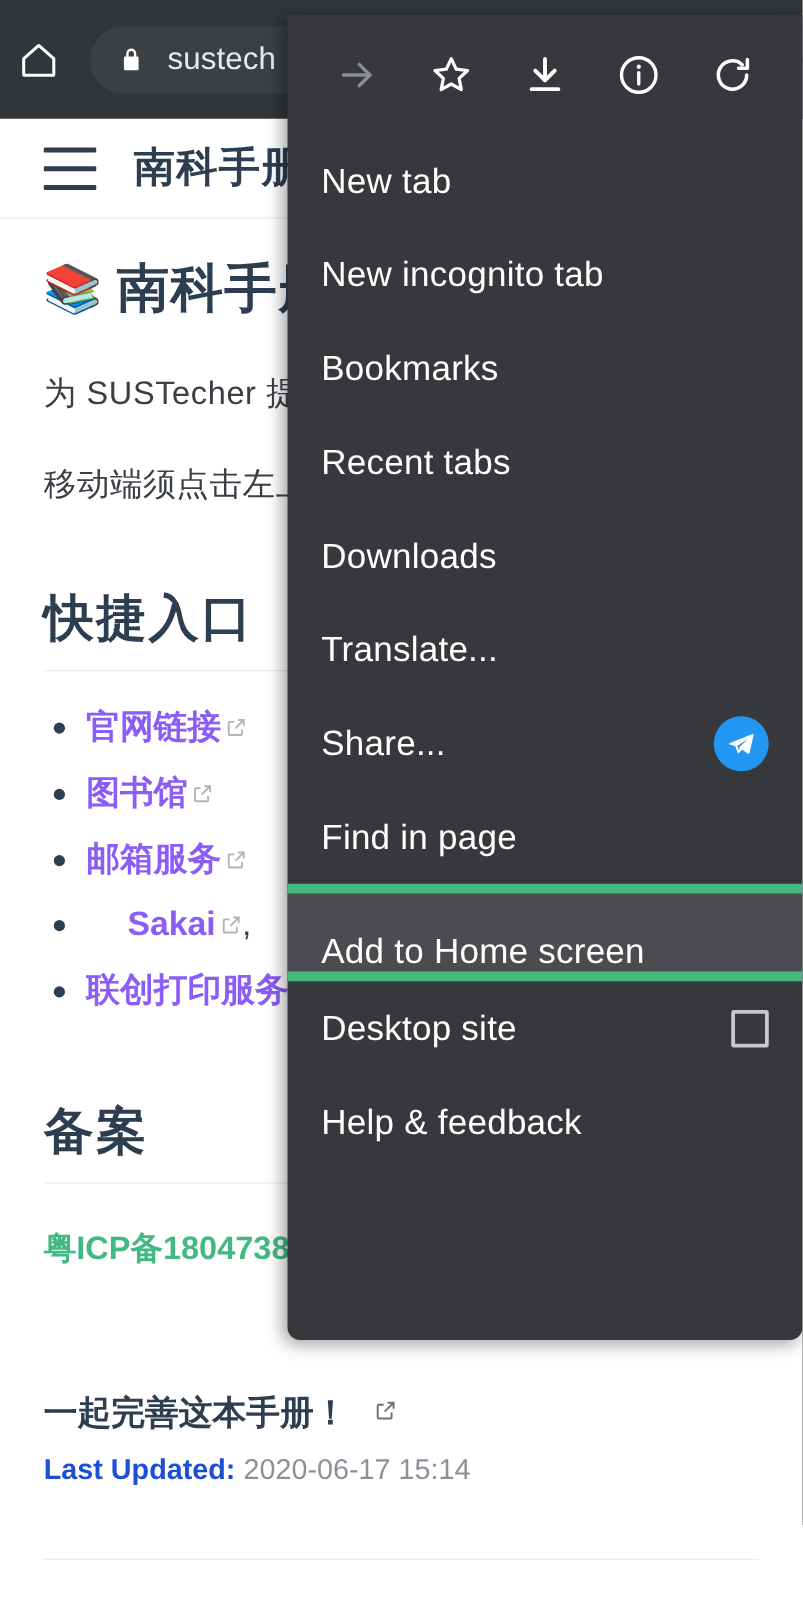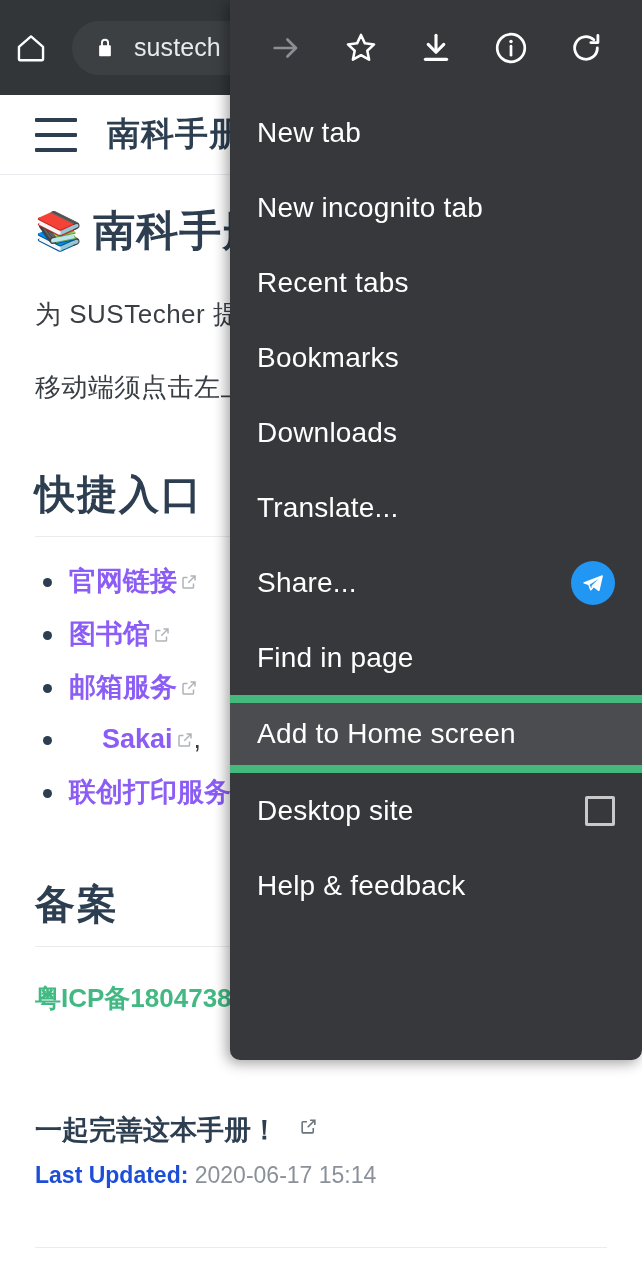--- a/index.html
+++ b/index.html
@@ -87,32 +87,32 @@
   .lk{ color:#8b5cf6; font-weight:bold; }
   .lk.reg{ font-weight:bold;margin-left:33px; }
   .ext{ display:inline-block; margin-left:3px; vertical-align:middle; }
   .comma{ color:#3a3f45; }
 
   .icp{ margin-top:34px; font-size:26px; color:#42b983; font-weight:bold;
     white-space:nowrap; }
 
   #contrib{
     margin-top:96px; font-size:27px; font-weight:bold; color:#2c3e50;
-    white-space:nowrap; display:flex; align-items:flex-start; gap:18px;
+    white-space:nowrap; display:flex; align-items:center; gap:18px;
   }
   #last-updated{
     margin-top:14px; font-size:23px; color:#8a9199; white-space:nowrap;
   }
   #last-updated b{ color:#1d4ed8; font-weight:bold;text-align:center; }
 
   #footer-rule{ margin:58px 35px 0 35px; height:1px; background:#eaecef; }
 
   
   #overflow-menu{
-    position:absolute; left:230px; top:0; width:412px; height:1060px;
+    position:absolute; left:230px; top:12px; width:412px; height:1060px;
     background:#37383c;
     border-radius:0 0 10px 10px;
     z-index:10;
     box-shadow:-3px 3px 14px rgba(0,0,0,.38);
     overflow:hidden;
   }
   #menu-icon-row{
     height:95px; display:flex; align-items:center;
     padding:0 18px;
   }
@@ -132,21 +132,21 @@
 
   
   #mi-add-home-wrap{
     position:relative;
     border-top:8px solid #45b97c;
     border-bottom:8px solid #45b97c;
     background:#45b97c;
     padding-left:0;
   }
   #mi-add-home-wrap .mitem{
-    background:#4b4c50; height:62px; margin:0 0 0 0;
+    background:#4b4c50; height:62px; margin:0 0 0 0;align-items:flex-end;
   }
   
 
   .chk-box{
     width:30px; height:30px; border:3px solid #c9c9cc; border-radius:2px;
   }
   .send-badge{
     width:44px; height:44px; border-radius:50%; background:#2196f3;
     display:flex; align-items:center; justify-content:center;
   }
@@ -285,24 +285,24 @@
 
   <div id="menu-list">
 
     <div class="mitem">
       <span class="lbl">New tab</span>
     </div>
     <div class="mitem">
       <span class="lbl">New incognito tab</span>
     </div>
     <div class="mitem">
+      <span class="lbl">Bookmarks</span>
+    </div>
+    <div class="mitem">
       <span class="lbl">Recent tabs</span>
-    </div>
-    <div class="mitem">
-      <span class="lbl">Bookmarks</span>
     </div>
     <div class="mitem">
       <span class="lbl">Downloads</span>
     </div>
     <div class="mitem">
       <span class="lbl">Translate...</span>
     </div>
     <div class="mitem">
       <span class="lbl">Share...</span>
       <span class="trail">

